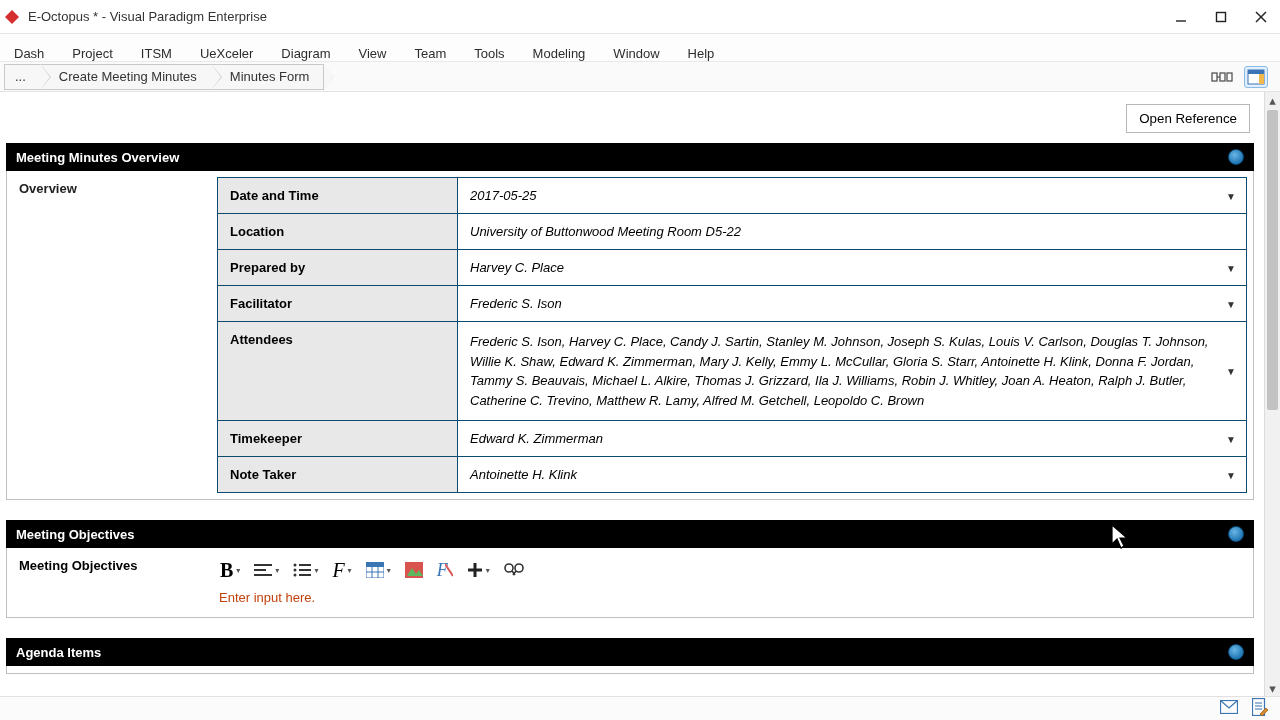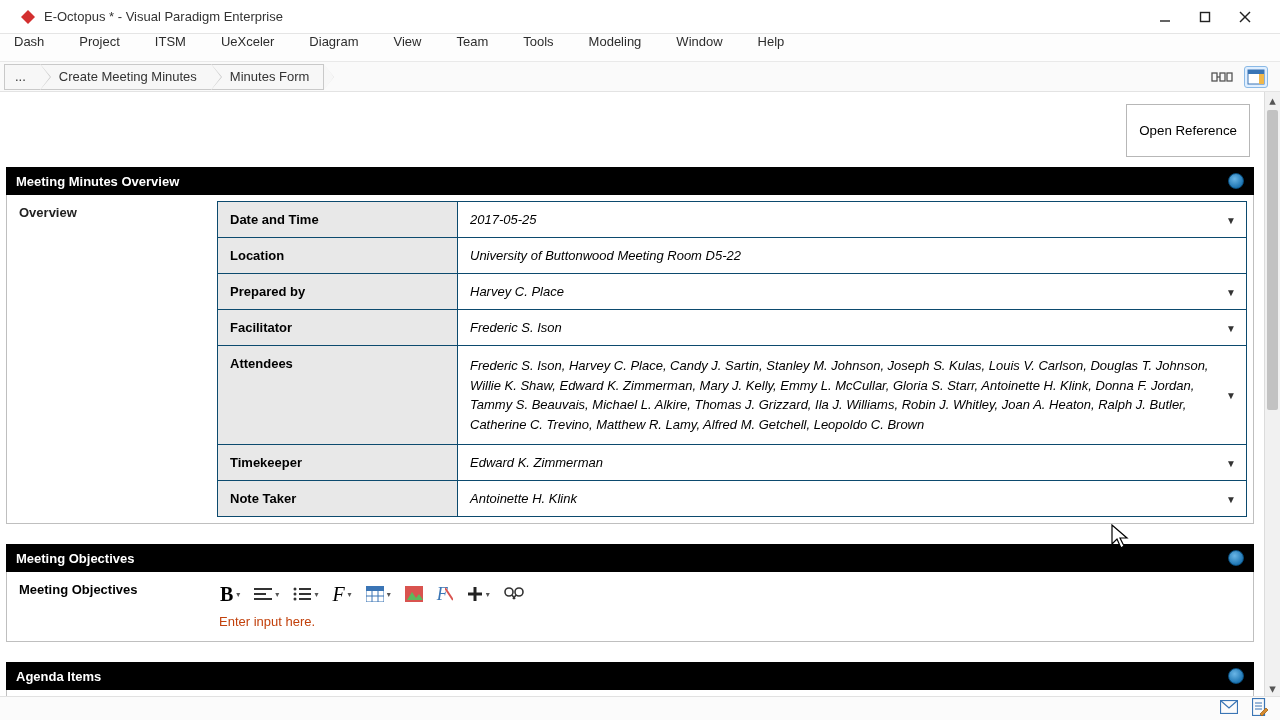--- a/index.html
+++ b/index.html
@@ -10,37 +10,37 @@
   width: 1280px;
   height: 720px;
   overflow: hidden;
   display: flex;
   flex-direction: column;
 }
 .titlebar {
   height: 34px;
   display: flex;
   align-items: center;
-  padding: 0 20px;
+  padding: 0 4px;
   border-bottom: 1px solid #e5e5e5;
   background: #fff;
 }
 .titlebar .logo {
   width: 16px; height: 16px; margin-right: 8px;
   display: inline-flex; align-items: center; justify-content: center;
 }
 .titlebar .title { flex: 1; color: #333; }
 .win-controls { display: flex; gap: 22px; align-items: center; padding-right: 6px; }
 .win-btn { width: 18px; height: 18px; display:flex; align-items:center; justify-content:center; cursor:pointer; }
 .menubar {
   height: 28px;
   display: flex;
-  align-items: flex-start;
+  align-items: flex-end;
   padding: 0 14px;
-  gap: 35px;
+  gap: 28px;
   background: #fdfdfd;
   border-bottom: 1px solid #e9e9e9;
   color: #2d2d2d;
 }
 .menubar span { cursor: pointer; }
 .breadcrumb-row {
   height: 30px;
   display: flex;
   align-items: center;
   padding: 0 6px 0 4px;
@@ -104,21 +104,21 @@
 }
 .vscrollbar .arrow {
   width:100%; height:16px; display:flex; align-items:center; justify-content:center; color:#555; cursor:pointer;
 }
 .vscrollbar .thumb {
   position:absolute; left:2px; right:2px;
   background:#c2c2c2; border-radius:2px;
 }
 .open-ref-row { display:flex; justify-content:flex-end; padding: 6px 4px 10px 0; }
 .open-ref {
-  border:1px solid #b7b7b7; padding:18px 12px; background:#fff; cursor:pointer;
+  border:1px solid #b7b7b7; padding:6px 12px; background:#fff; cursor:pointer;
 }
 .section-header {
   background:#000; color:#fff; font-weight:bold;
   padding:6px 10px;
   display:flex; align-items:center; justify-content:space-between;
   font-size:13px;
   gap:28px;
 }
 .section-header .dot {
   width:16px; height:16px; border-radius:50%;

